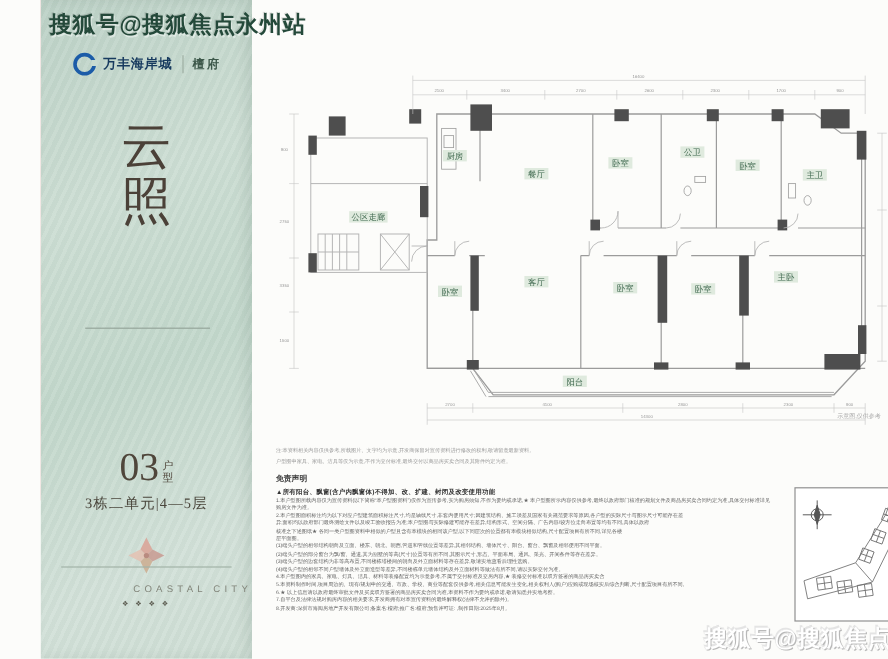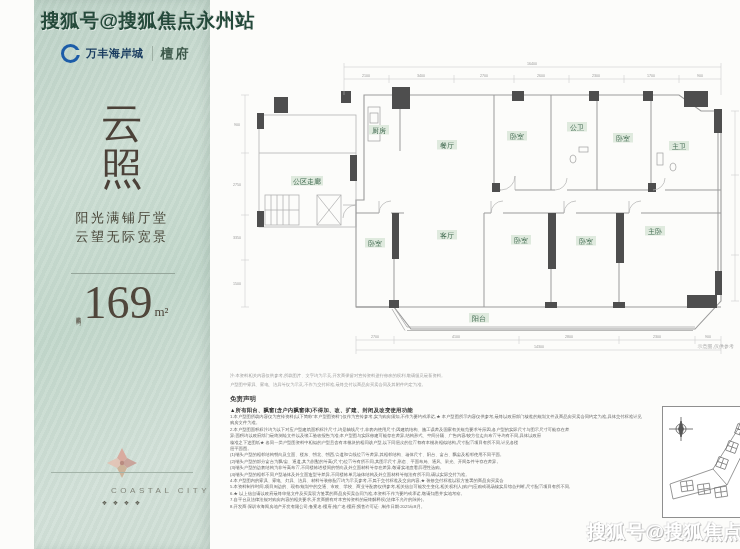--- a/index.html
+++ b/index.html
@@ -18,21 +18,21 @@
 
   .wm-top{left:7px;top:8px;width:180px;font-size:19px;font-weight:bold;letter-spacing:.5px;
     color:#24493a;text-shadow:1px 1px 0 rgba(255,255,255,.45),-1px -1px 0 rgba(0,0,0,.12);white-space:nowrap;}
 
   .brand{left:27px;top:44px;display:flex;align-items:center;gap:6px;}
   .logo-ring{width:13px;height:13px;border:3px solid #1c5ca8;border-radius:50%;position:relative;display:inline-block;}
   .logo-ring::after{content:"";position:absolute;right:-4px;top:3px;width:5px;height:5px;background:inherit;
     background:#c9dbd0;}
   .brand-name{font-size:11px;font-weight:bold;color:#173a5e;letter-spacing:.5px;}
   .brand-div{width:1px;height:15px;background:#9fb0a5;margin:0 2px;}
-  .brand-sub{font-size:13px;color:#3d584a;font-family:"Liberation Serif",serif;letter-spacing:2px;font-weight:bold;}
+  .brand-sub{font-size:10px;color:#3d584a;font-family:"Liberation Serif",serif;letter-spacing:2px;font-weight:bold;}
 
   .title-vert{left:0;top:100px;width:176px;text-align:center;
     font-family:"Liberation Serif",serif;color:#4b4138;font-size:42px;line-height:46px;letter-spacing:0;}
   .slogan{left:0;top:208px;width:176px;text-align:center;color:#474437;
     font-family:"Liberation Serif",serif;font-size:13px;letter-spacing:2.5px;line-height:19px;}
   .divider1{left:37px;top:273px;width:104px;height:1px;background:#96a69b;}
 
   .area-row{left:0;top:281px;width:176px;display:flex;justify-content:center;align-items:flex-end;}
   .area-prefix{writing-mode:vertical-rl;font-size:5px;color:#6b675c;letter-spacing:1px;margin-right:2px;margin-bottom:8px;}
   .area-value{font-family:"Liberation Serif",serif;font-size:46px;line-height:44px;color:#4f463b;}
@@ -83,33 +83,32 @@
       <span class="brand-name">万丰海岸城</span>
       <span class="brand-div"></span>
       <span class="brand-sub">檀府</span>
     </div>
 
     <div class="title-vert">
       <div>云</div>
       <div>照</div>
     </div>
 
-    <div class="slogan">
-      <div>阳光满铺厅堂</div>
-      <div>云望无际宽景</div>
+
+    <div class="divider1"></div>
+
+
+    <div class="unit-row">
+      <span class="unit-number">03</span>
+      <span class="unit-suffix">
+        <span>户</span>
+        <span>型</span>
+      </span>
     </div>
-
-    <div class="divider1"></div>
-
-    <div class="area-row">
-      <span class="area-prefix">建筑面积约</span>
-      <span class="area-value">169</span>
-      <span class="area-unit">m²</span>
-    </div>
-
+    <div class="unit-building">3栋二单元|4—5层</div>
 
     <svg class="ornament" width="34" height="34" viewBox="0 0 34 34">
       <polygon points="17,2 22,12 17,17 12,12" fill="#d9ab9f"></polygon>
       <polygon points="17,32 12,22 17,17 22,22" fill="#cdb49a"></polygon>
       <polygon points="2,17 12,12 17,17 12,22" fill="#e4c1b2" opacity=".85"></polygon>
       <polygon points="32,17 22,22 17,17 22,12" fill="#c89a90" opacity=".85"></polygon>
       <circle cx="17" cy="17" r="2.2" fill="#b98b80"></circle>
     </svg>
     <div class="divider2"></div>
     <div class="brand-en">COASTAL CITY</div>

